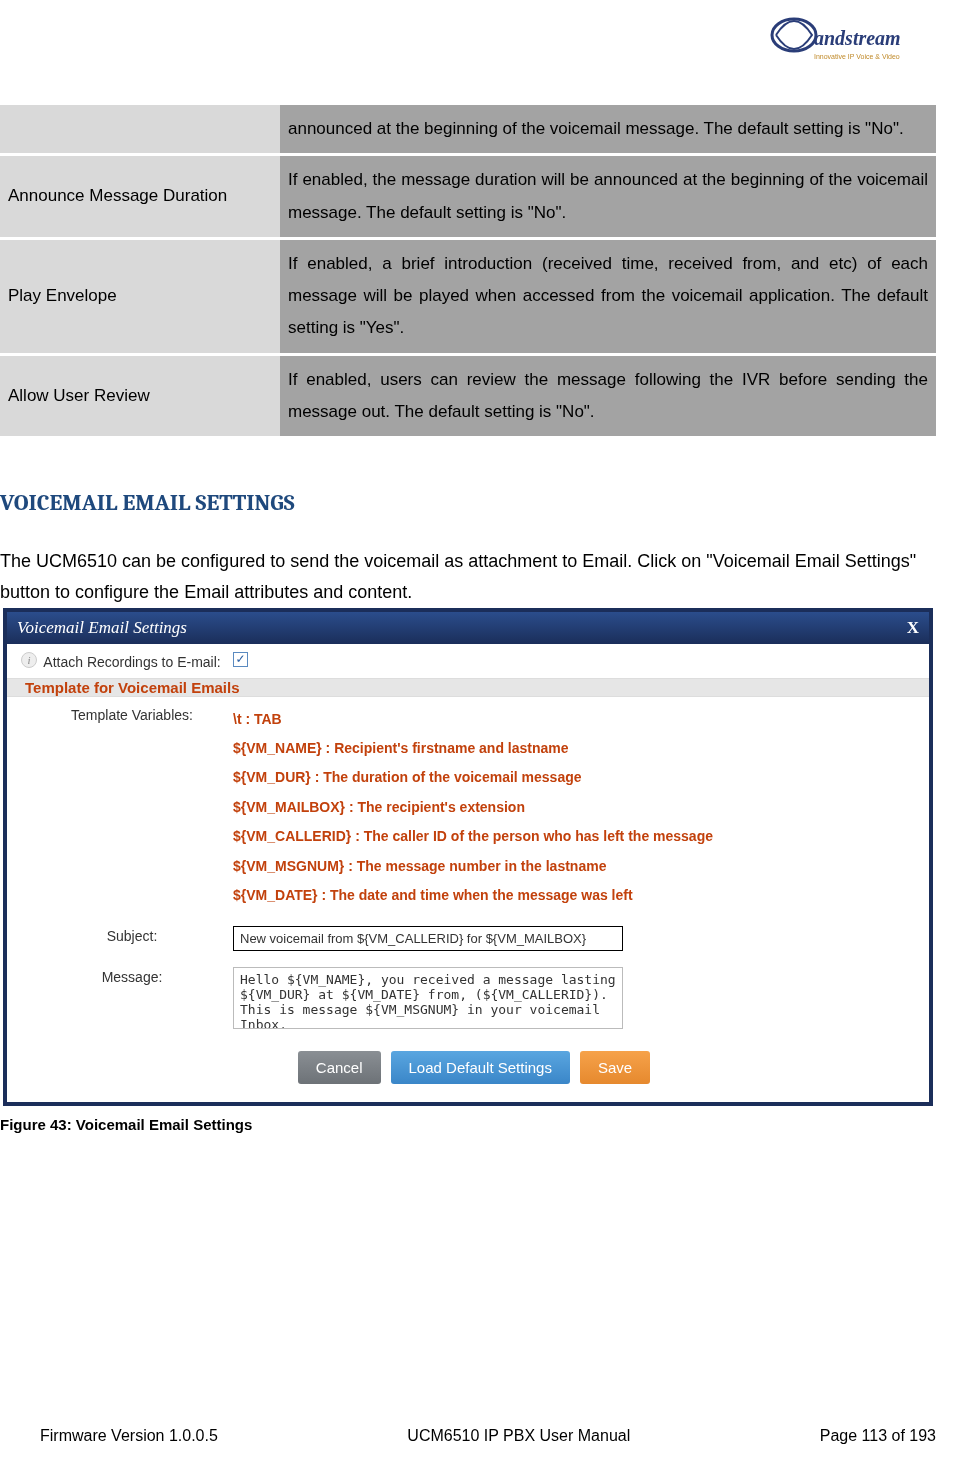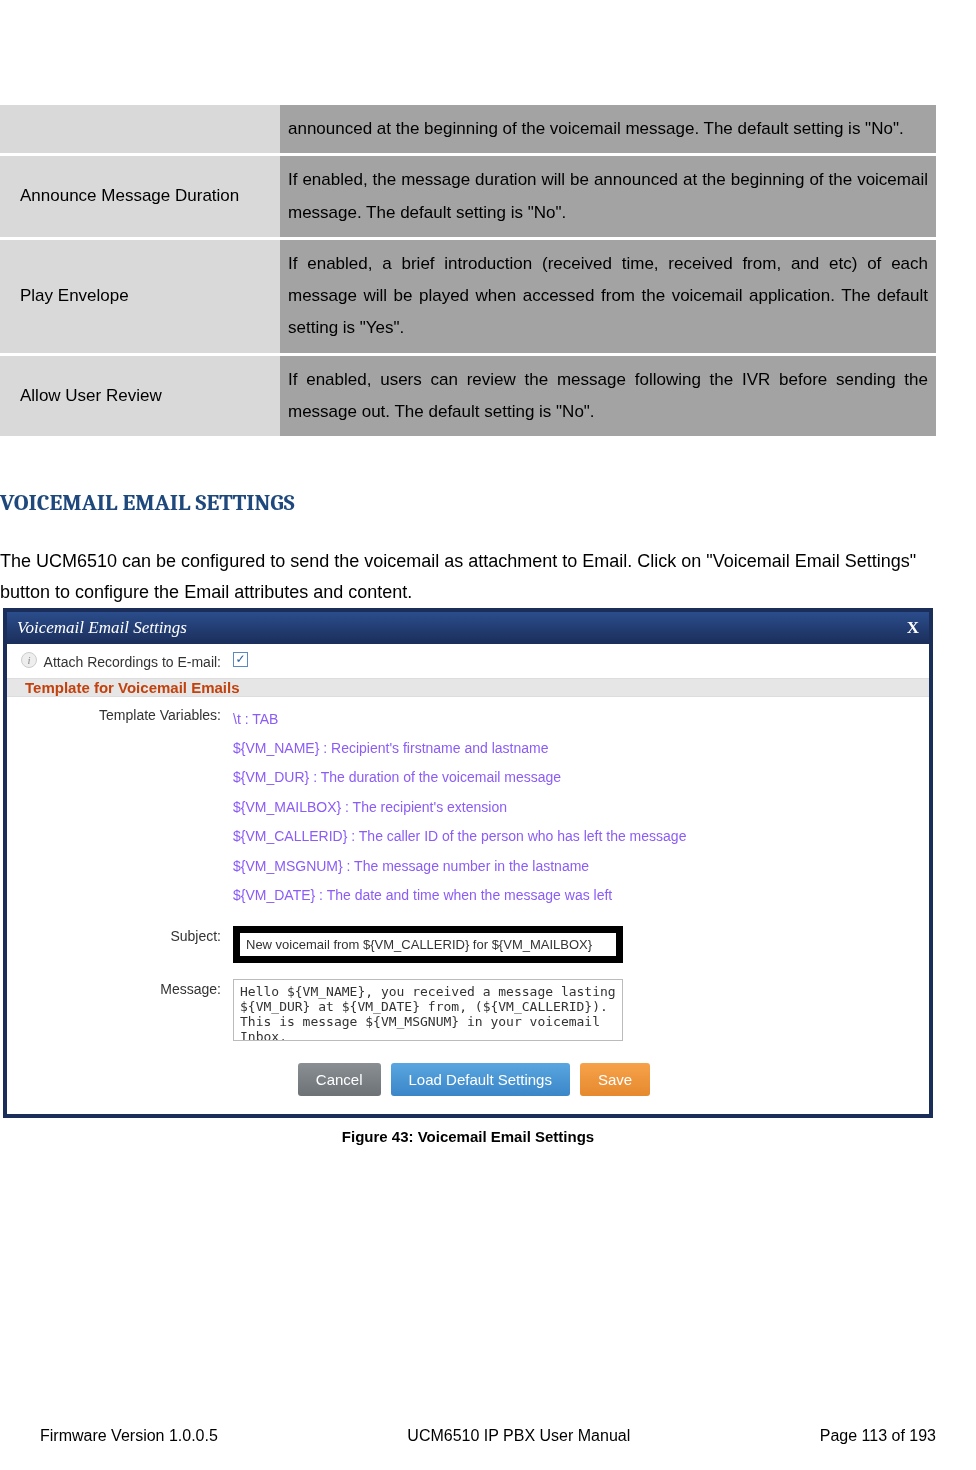--- a/index.html
+++ b/index.html
@@ -31,21 +31,21 @@
   .settings-table td {
     padding: 8px 8px;
     vertical-align: middle;
     font-size: 17px;
     line-height: 1.9;
     text-align: justify;
   }
   .settings-table td.label {
     width: 280px;
     background: #d9d9d9;
-    padding-left: 20px;
+    padding-left: 8px;
   }
   .settings-table td.desc {
     background: #a3a3a3;
   }
   .settings-table tr { border-bottom: 3px solid #fff; }
 
   .section-heading {
     color: #1f497d;
     font-family: "Cambria", Georgia, serif;
     font-weight: bold;
@@ -82,41 +82,41 @@
     font-size: 14px;
     color: #333;
   }
   .ss-row .info {
     width: 16px; height: 16px; border-radius: 50%;
     background: #eee; border: 1px solid #ccc;
     display: inline-flex; align-items: center; justify-content: center;
     font-size: 11px; color: #888; margin-right: 6px;
     font-family: Georgia, serif; font-style: italic;
   }
-  .ss-row .lbl { width: 190px; text-align: right; padding-right: 12px; padding-top: 2px; }
-  .ss-row .val { flex: 1; color: #8b5cf6; }
+  .ss-row .lbl { width: 190px; text-align: center; padding-right: 12px; padding-top: 2px; }
+  .ss-row .val { flex: 1; color: #c2410c; font-weight: bold; }
   .checkbox {
     width: 15px; height: 15px;
     border: 1px solid #5a8ac0; background: #fff;
     display: inline-flex; align-items: center; justify-content: center;
     color: #2b5fa3; font-size: 12px;
   }
   .ss-subhead {
     background: #e6e6e6;
     color: #c2410c;
     font-weight: bold;
     padding: 0 18px;
     font-size: 15px;
     border-top: 1px solid #ddd;
     border-bottom: 1px solid #ddd;
   }
   .tv-list { line-height: 2.1; color: #888; font-size: 14px; }
   .ss-input {
     width: 390px;
-    border: 7px solid #000000;
+    border: 1px solid #000000;
     padding: 4px 6px;
     font-size: 13px;
     color: #333;
     background: #fff;
   }
   .ss-textarea {
     width: 390px;
     height: 62px;
     border: 1px solid #bbb;
     padding: 4px 6px;
@@ -137,41 +137,49 @@
     padding: 8px 18px;
     font-size: 15px;
     color: #fff;
     cursor: pointer;
   }
   .btn-cancel { background: linear-gradient(#8a8f94, #6d7277); margin-left: 12px; }
   .btn-load   { background: linear-gradient(#5aa6e0, #3a86c8); }
   .btn-save   { background: linear-gradient(#f6a24a, #e6892e); }
 
   .figure-caption {
-    text-align: center;
+    text-align: left;
     font-weight: bold;
     font-size: 15px;
     margin-top: 10px;
   }
 
   .footer {
     position: absolute;
     bottom: 25px;
     left: 40px; right: 40px;
     display: flex;
     justify-content: space-between;
     font-size: 16px;
     color: #000;
   }
 </style>
 </head>
 <body>
 
 <div class="page-content">
 
+  <div class="logo">
+    <svg viewBox="0 0 170 55">
+      <ellipse cx="28" cy="20" rx="22" ry="16" fill="none" stroke="#2a3d78" stroke-width="3"></ellipse>
+      <path d="M10 20 q18 -28 36 0 q-18 28 -36 0" fill="none" stroke="#2a3d78" stroke-width="2"></path>
+      <text x="48" y="30" font-family="Georgia" font-style="italic" font-size="20" fill="#2a3d78" font-weight="bold">andstream</text>
+      <text x="48" y="44" font-size="7" fill="#c08a2a">Innovative IP Voice &amp; Video</text>
+    </svg>
+  </div>
 
   <table class="settings-table">
     <tbody>
         <tr>
       <td class="label"></td>
       <td class="desc">announced at the beginning of the voicemail message. The default setting is "No".</td>
     </tr>
     <tr>
       <td class="label">Announce Message Duration</td>
       <td class="desc">If enabled, the message duration will be announced at the beginning of the voicemail message. The default setting is "No".</td>

